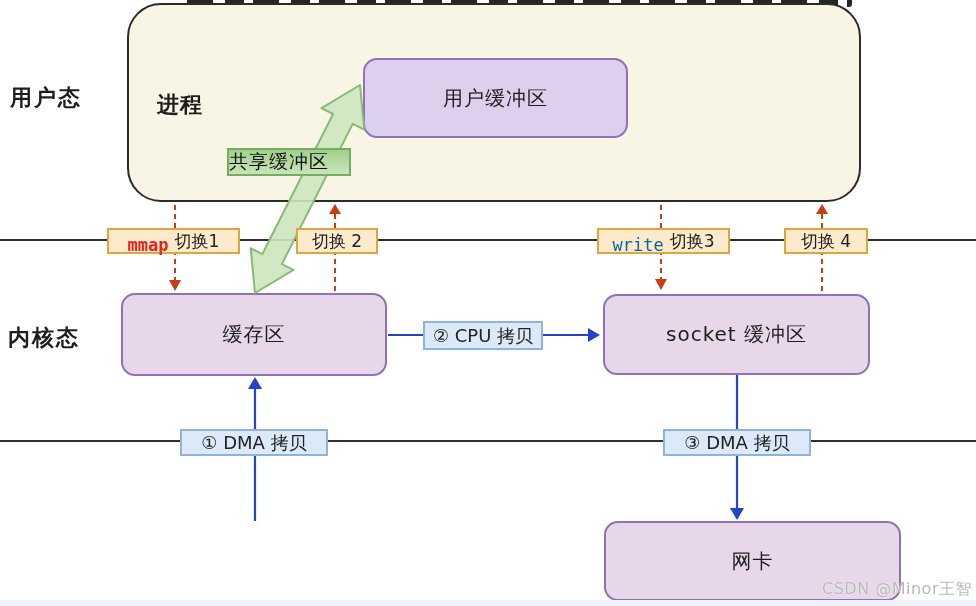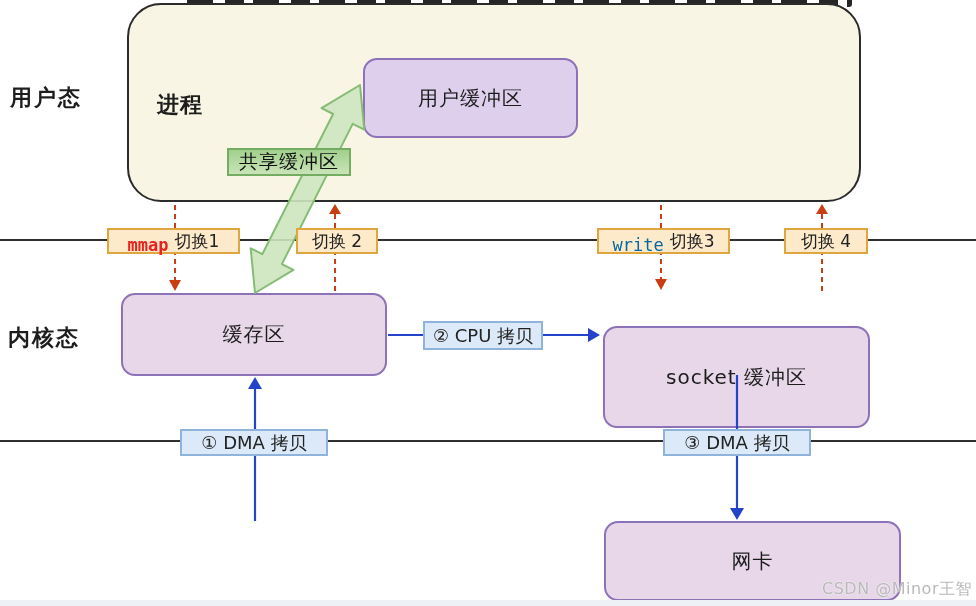--- a/index.html
+++ b/index.html
@@ -24,23 +24,23 @@
 
   
   .zone-label { position:absolute; font-size:22px; font-weight:bold; color:#1d1d1d; letter-spacing:2px; }
   #user-mode-label   { left:10px; top:83px; }
   #kernel-mode-label { left:8px;  top:323px; }
 
   
   .node { position:absolute; display:flex; align-items:center; justify-content:center;
     background:#e7d7e9; border:2px solid #8d72b8; border-radius:14px;
     font-size:20px; color:#1c1c1c; letter-spacing:1px; }
-  #user-buffer   { left:363px; top:58px;  width:215px; height:80px; background:#ded0ec; }
+  #user-buffer   { left:363px; top:58px;  width:265px; height:80px; background:#ded0ec; }
   #kernel-buffer { left:121px; top:293px; width:266px; height:83px; }
-  #socket-buffer { left:603px; top:294px; width:267px; height:102px;margin-top:32px; }
+  #socket-buffer { left:603px; top:294px; width:267px; height:81px; }
   #disk-file     { left:121px; top:521px; width:266px; height:80px; }
   #nic           { left:604px; top:521px; width:297px; height:80px; }
 
   
   #wires { position:absolute; left:0; top:0; width:976px; height:606px; pointer-events:none; }
 
   
   .chip { position:absolute; display:flex; align-items:center; justify-content:center;
     font-size:17px; color:#222; white-space:nowrap; }
   .switch-chip { background:#fdeacb; border:2px solid #dfa63f; }
@@ -52,21 +52,21 @@
   .kw:not(:empty){ margin-right:6px;margin-top:8px; }
   .kw-red  { color:#e8221c; font-weight:bold; }
   .kw-dark { color:#0369a1; }
 
   .copy-chip { background:#dbe9f8; border:2px solid #8fb3da; font-size:18px; }
   #copy-1 { left:180px; top:429px; width:148px; height:27px; }
   #copy-2 { left:423px; top:321px; width:120px; height:29px; }
   #copy-3 { left:663px; top:429px; width:148px; height:27px; }
 
   .shared-chip { position:absolute; left:227px; top:148px; width:124px; height:28px;
-    display:flex; align-items:center; justify-content:center;
+    display:flex; align-items:center; justify-content:flex-start;
     background:linear-gradient(180deg,#a2d08d 0%,#c9e4b8 100%);
     border:2px solid #74ad62; font-size:19px; color:#111; letter-spacing:1px; }
 
   .watermark { position:absolute; left:822px; top:579px; font-size:16px; color:#b9b9b9;
     text-shadow:0 0 2px #ffffff; letter-spacing:0.5px; }
 
   .bottom-strip { position:absolute; left:0; top:600px; width:976px; height:6px; background:#eef2f7; }
 </style>
 </head>
 <body>

